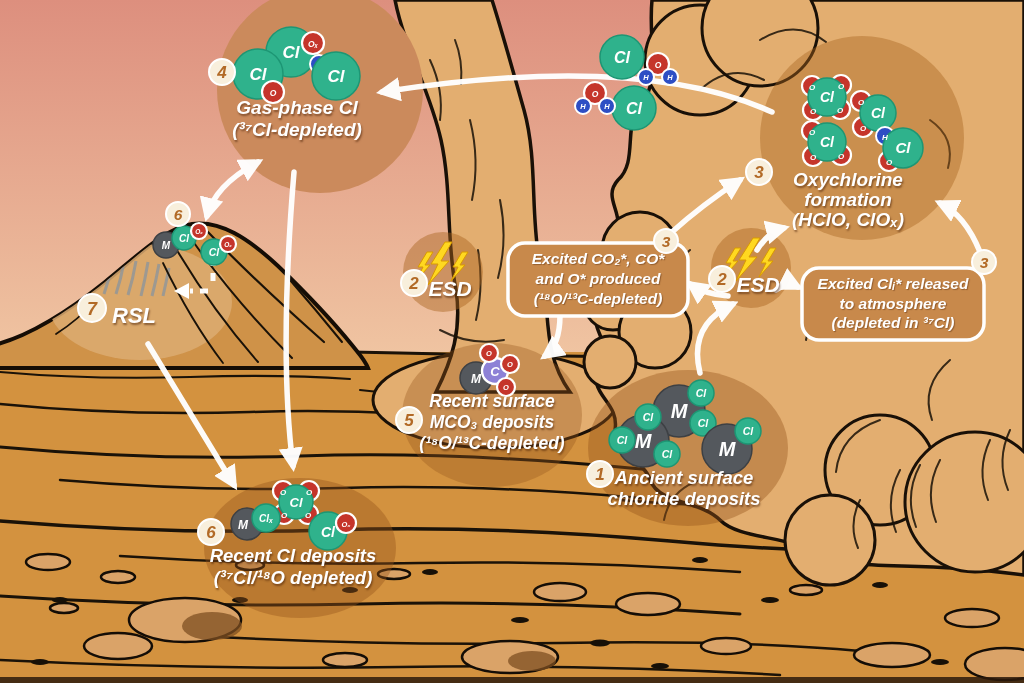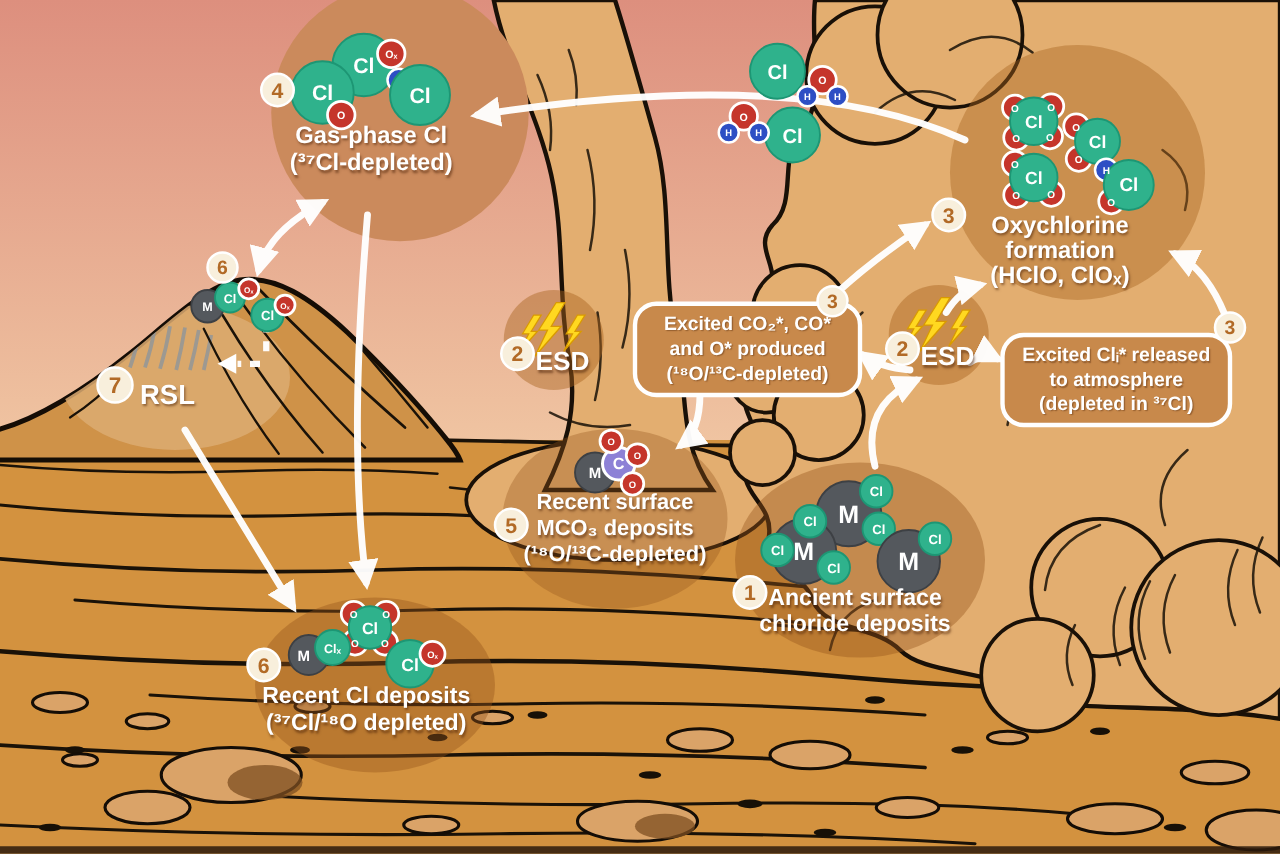--- a/index.html
+++ b/index.html
@@ -1,16 +1,16 @@
 <!DOCTYPE html>
 <html><head>
 <meta charset="utf-8">
 <style>
   html,body{margin:0;padding:0;background:#333;}
-  .stage{width:1024px;height:683px;position:relative;overflow:hidden;margin:0 auto;}
+  .stage{width:1024px;height:683px;position:relative;overflow:hidden;margin:0 auto;font-style:italic;}
   svg{display:block;font-family:"Liberation Sans", sans-serif;}
   text{font-family:"Liberation Sans", sans-serif;}
   .lbl{fill:#ffffff;font-weight:bold;text-anchor:middle;text-shadow:1px 2px 2px rgba(70,30,5,.55);}
   .at{fill:#ffffff;font-weight:bold;text-anchor:middle;}
   .badge-c{fill:#f8efdc;stroke:#ffffff;stroke-width:2;}
   .badge-t{fill:#b26a26;font-weight:bold;text-anchor:middle;}
   .cl{fill:#2fb28c;stroke:#1d9674;stroke-width:1.5;}
   .redA{fill:#c5352b;stroke:#ffffff;stroke-width:2.2;}
   .blueA{fill:#2d4ec4;stroke:#ffffff;stroke-width:2;}
   .purpleA{fill:#8d81d6;stroke:#ffffff;stroke-width:2.4;}

